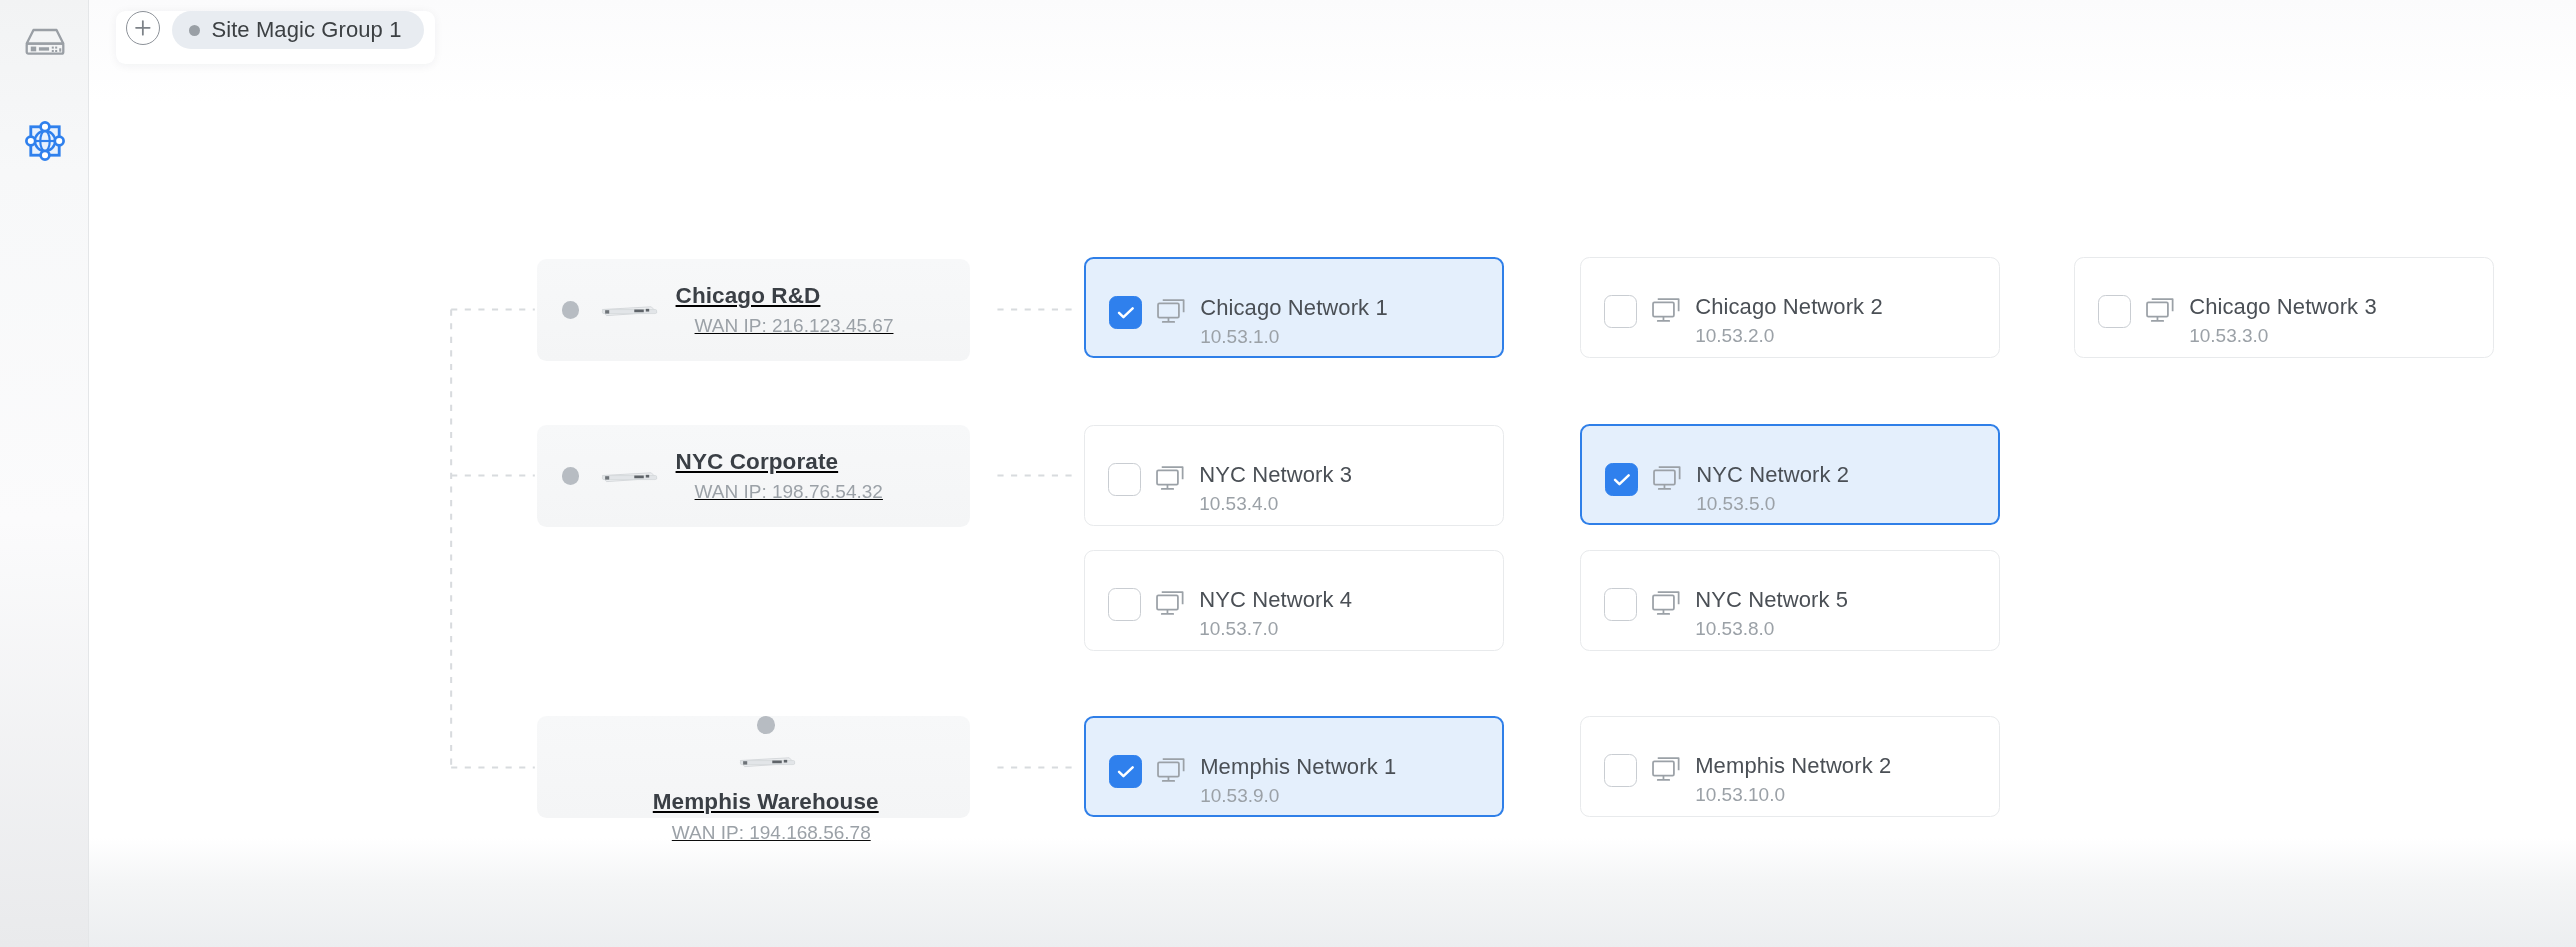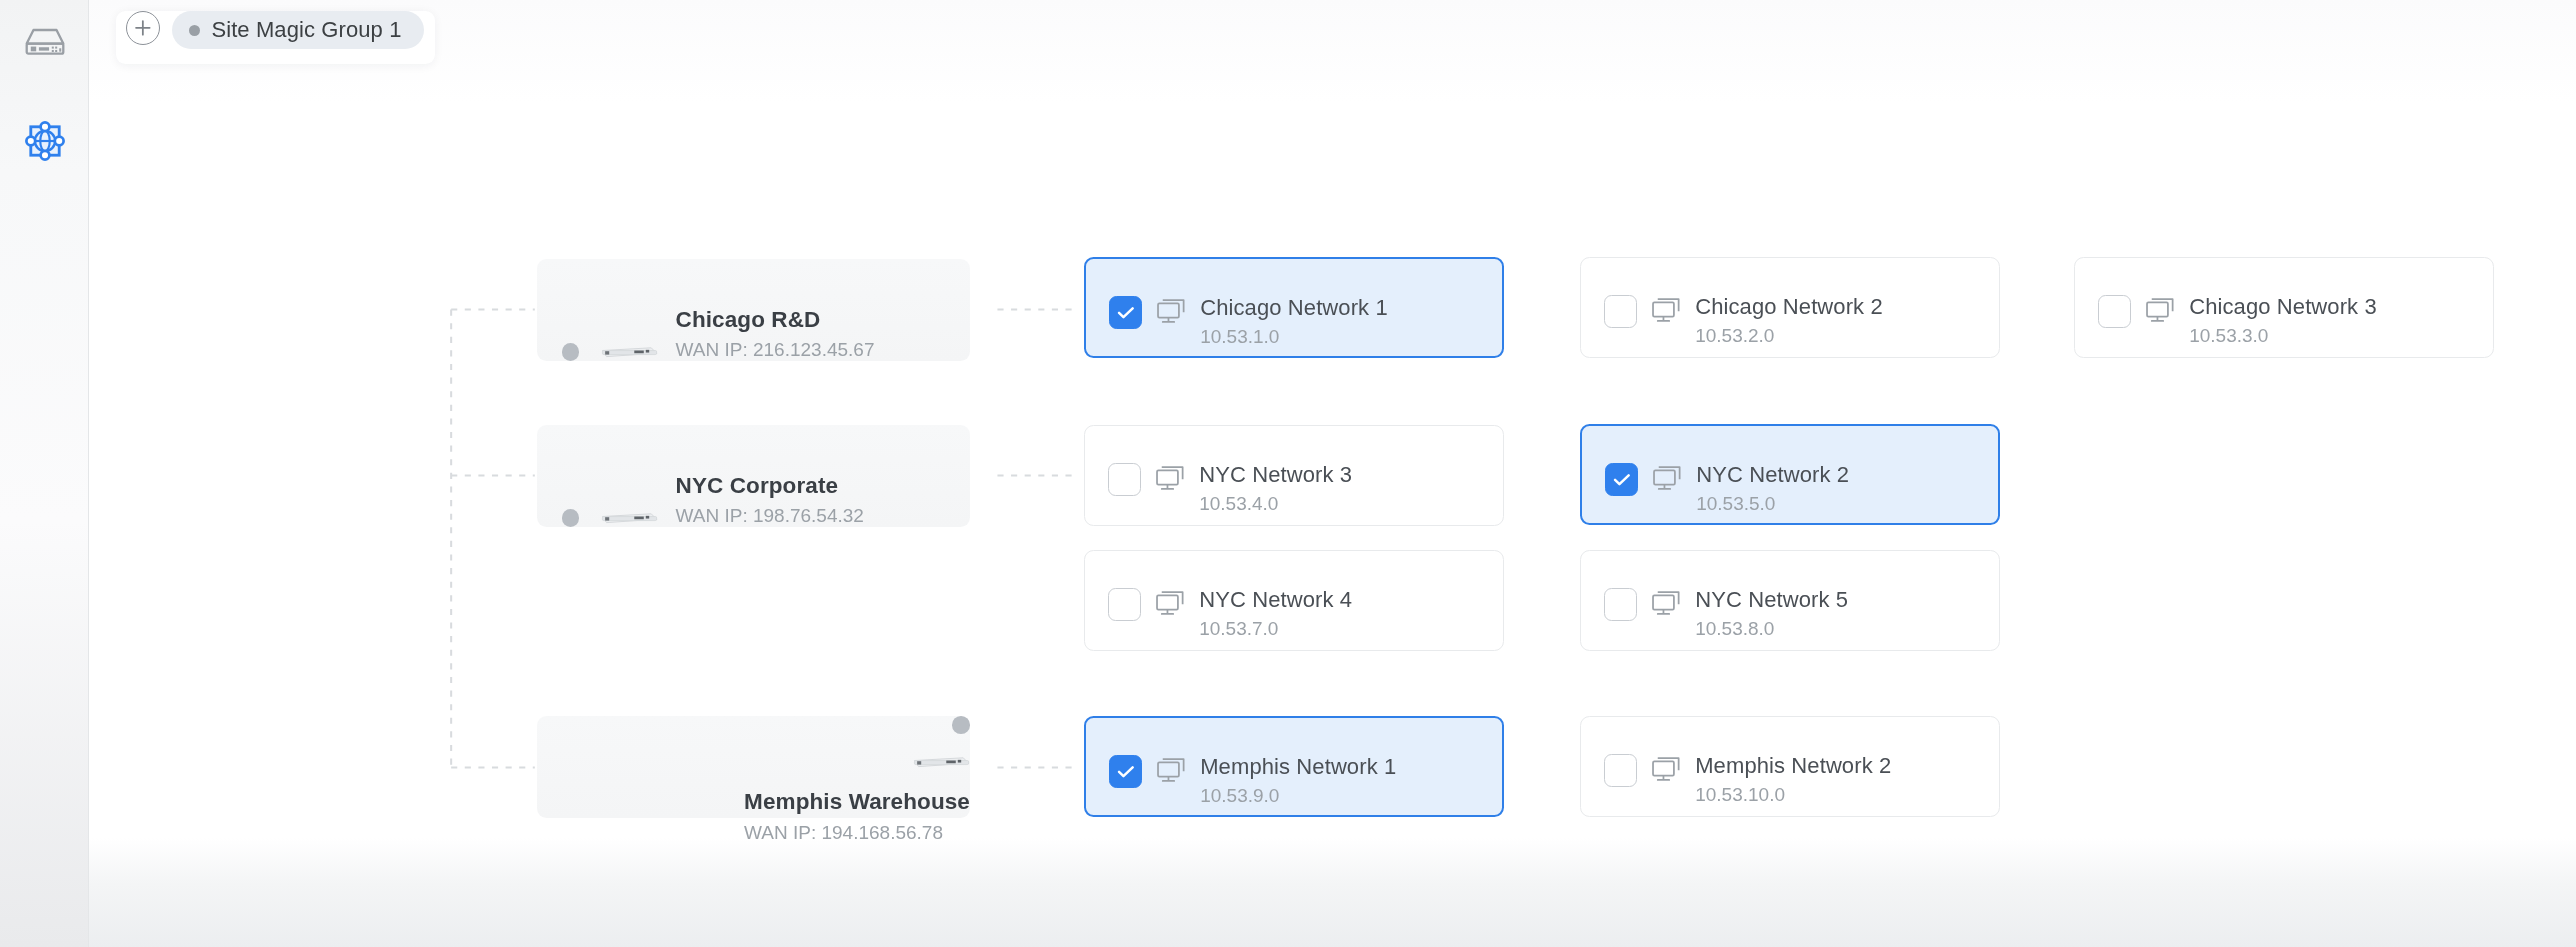--- a/index.html
+++ b/index.html
@@ -121,43 +121,45 @@
   }
   .tree-svg { position: absolute; left: 0; top: 0; }
 
   .site-card {
     position: absolute;
     width: 433px;
     height: 102px;
     border-radius: 9.5px;
     background: linear-gradient(180deg, #f7f8f9 0%, #f4f5f6 100%);
     display: flex;
-    align-items: flex-end;
+    align-items: center;
     padding-left: 24.5px;
     gap: 17.7px;
     cursor: pointer;
+    text-decoration: underline;
   }
   .site-status-dot {
     width: 17.7px; height: 17.7px; border-radius: 50%;
     background: #b7bcc2;
     flex: 0 0 auto;
   }
   .site-device-icon { flex: 0 0 auto; display:flex; align-items:center; }
   .site-text { display: flex; flex-direction: column; gap: 6.1px; }
   .site-name {
     font-size: 22.5px;
     font-weight: bold;
     color: #3a3f45;
     letter-spacing: 0.1px;
     white-space: nowrap;
   }
   .site-wan {
     font-size: 19px;
     color: #9ba1a7;
     white-space: nowrap;
+    margin-left: 19px;
   }
 
   
   .net-card {
     position: absolute;
     width: 420px;
     height: 101px;
     border-radius: 9.5px;
     background: #ffffff;
     border: 1.4px solid #e8eaec;

